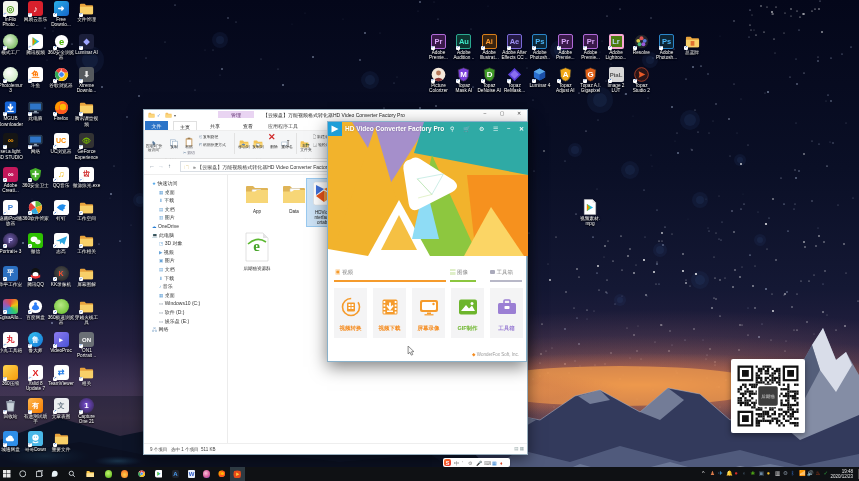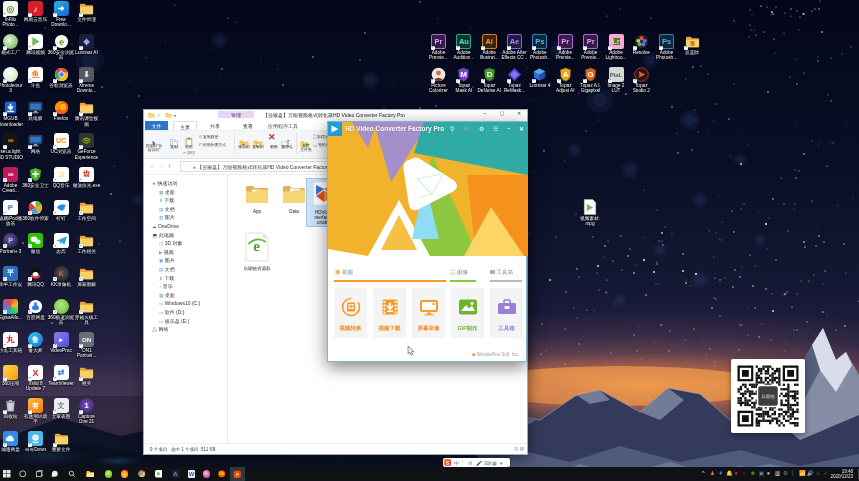--- a/index.html
+++ b/index.html
@@ -1173,21 +1173,21 @@
       <div class="lb">Adobe<br>Premie...</div>
     </div>
     <div class="di" style="left:578.1px;top:34.1px">
       <div class="g" style="background:#3a1a4a;border:1px solid #b06ad8;border-radius:2px">
         <span style="color:#d8a6f8;font-size:7.5px;font-weight:bold">Pr</span>
       </div>
       <div class="sc"></div>
       <div class="lb">Adobe<br>Premie...</div>
     </div>
     <div class="di" style="left:603.5px;top:34.1px">
-      <div class="g" style="background:#4d7c0f;border:4px solid #f9a8d4;border-radius:2px">
+      <div class="g" style="background:#4d7c0f;border:2px solid #f9a8d4;border-radius:2px">
         <span style="color:#b8d8f5;font-size:7.5px;font-weight:bold">Lr</span>
       </div>
       <div class="sc"></div>
       <div class="lb">Adobe<br>Lightroo...</div>
     </div>
     <div class="di" style="left:628.8px;top:34.1px">
       <svg class="g" viewBox="0 0 16 16">
         <circle cx="8" cy="8" r="7.3" fill="#23242a"></circle>
         <circle cx="8" cy="4.6" r="2.1" fill="#e05656"></circle>
         <circle cx="4.6" cy="7.3" r="2.1" fill="#d8c84a"></circle>

